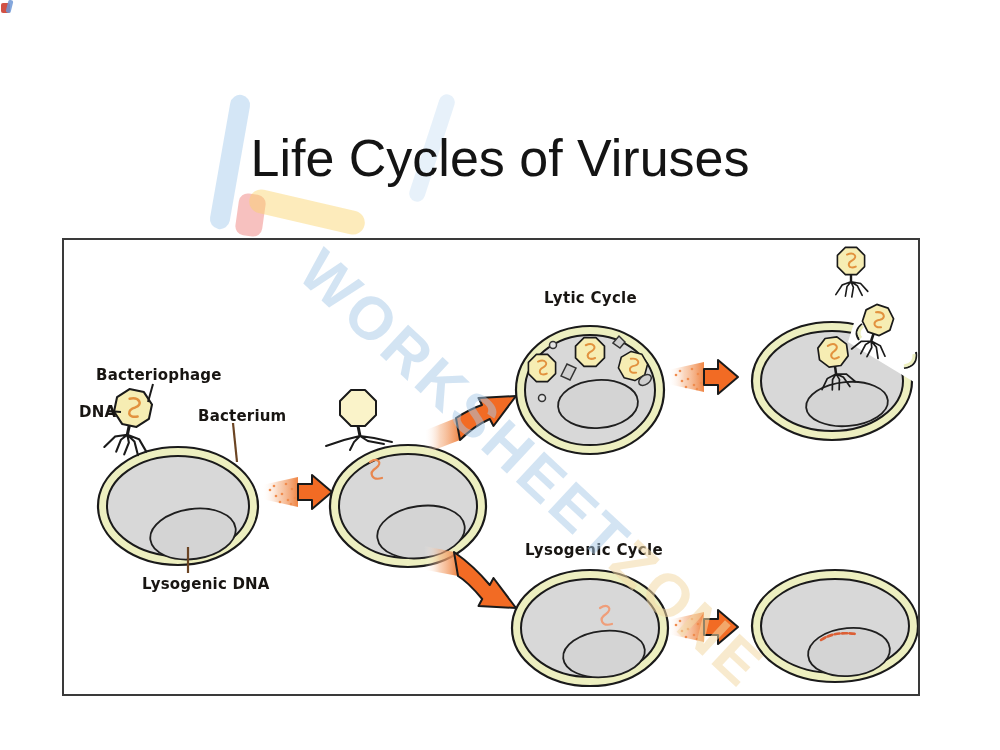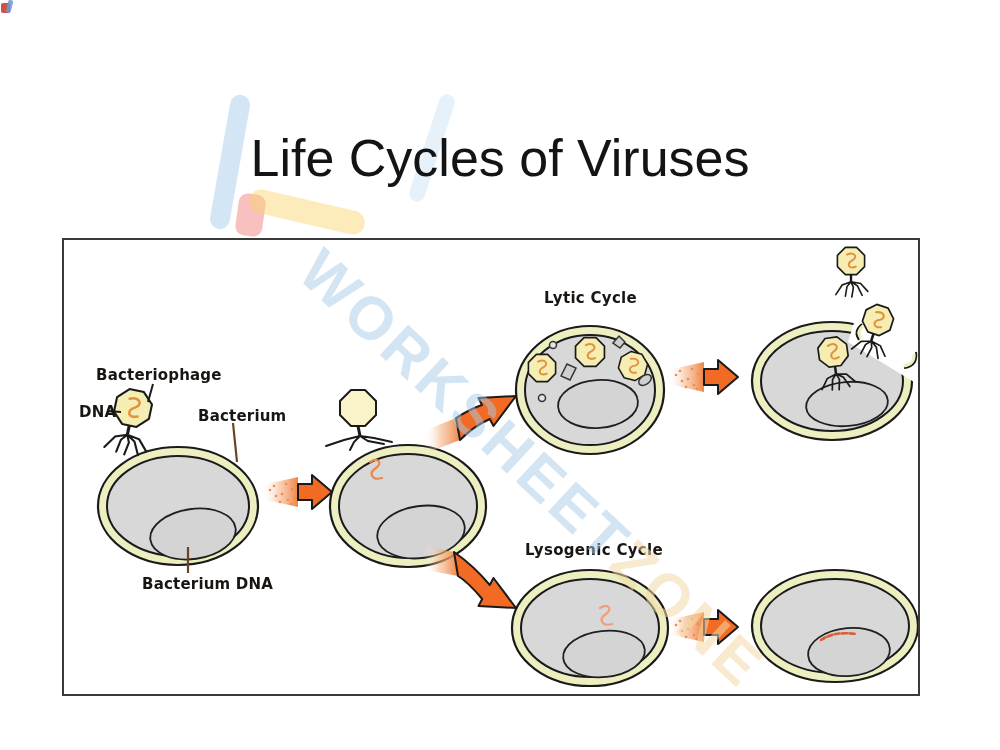--- a/index.html
+++ b/index.html
@@ -181,21 +181,21 @@
         <ellipse cx="771" cy="386" rx="74" ry="47" fill="#D8D8D8" stroke="#1A1A1A" stroke-width="2"></ellipse>
         <ellipse cx="785" cy="412" rx="41" ry="24" fill="#D4D4D4" stroke="#1F1F1F" stroke-width="1.8" transform="rotate(-5 785 412)"></ellipse>
         <path d="M757,400 Q770,391 792,394" fill="none" stroke="#DC5F35" stroke-width="2.6" stroke-dasharray="5 2.5" stroke-linecap="round"></path>
       </g>
     </svg>
   </div>
 
   <div class="dlabel l-bacteriophage">Bacteriophage</div>
   <div class="dlabel l-dna">DNA</div>
   <div class="dlabel l-bacterium">Bacterium</div>
-  <div class="dlabel l-bacterialdna">Bacterium DNA</div>
+  <div class="dlabel l-bacterialdna">Lysogenic DNA</div>
   <div class="dlabel cyclelabel l-lytic">Lytic Cycle</div>
   <div class="dlabel cyclelabel l-lysogenic">Lysogenic Cycle</div>
 
   <div class="wmark">
     <span class="wm1">WORKSHEET</span><span class="wm2">ZONE</span>
   </div>
 
 </div>
 
 </body></html>

